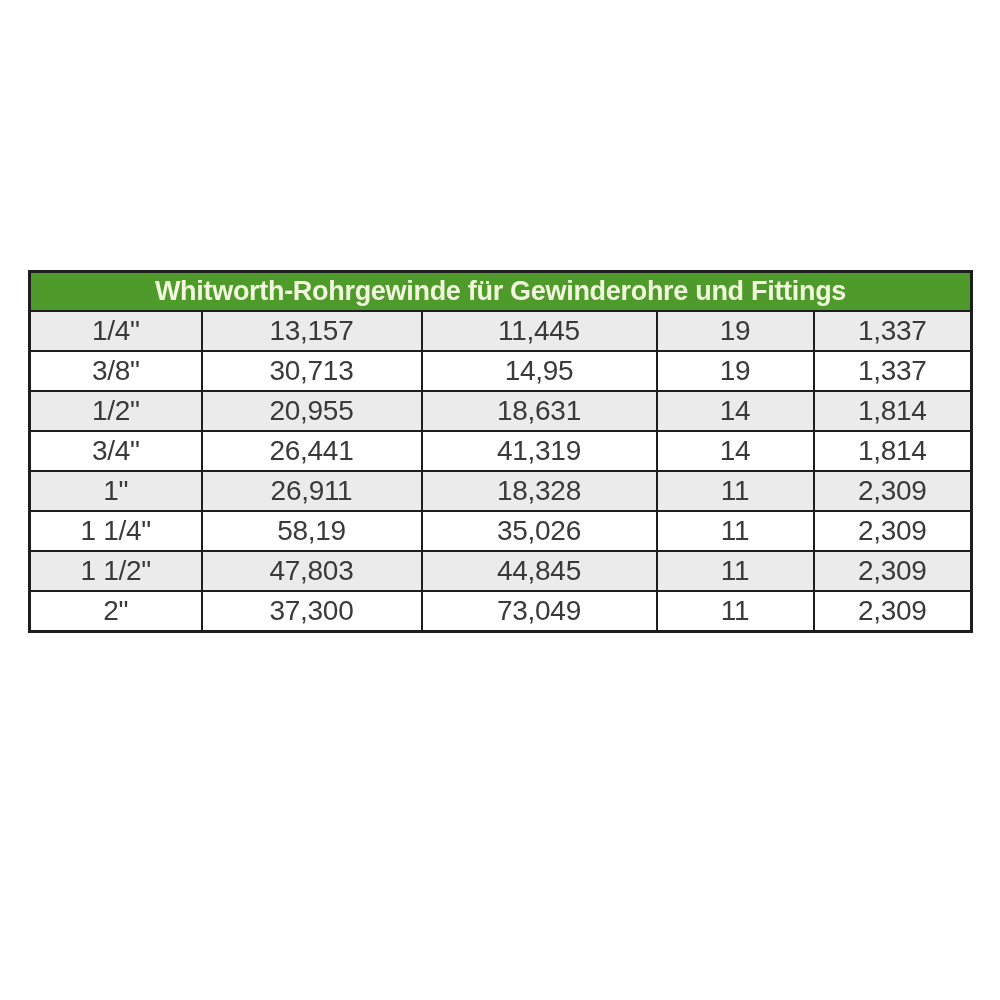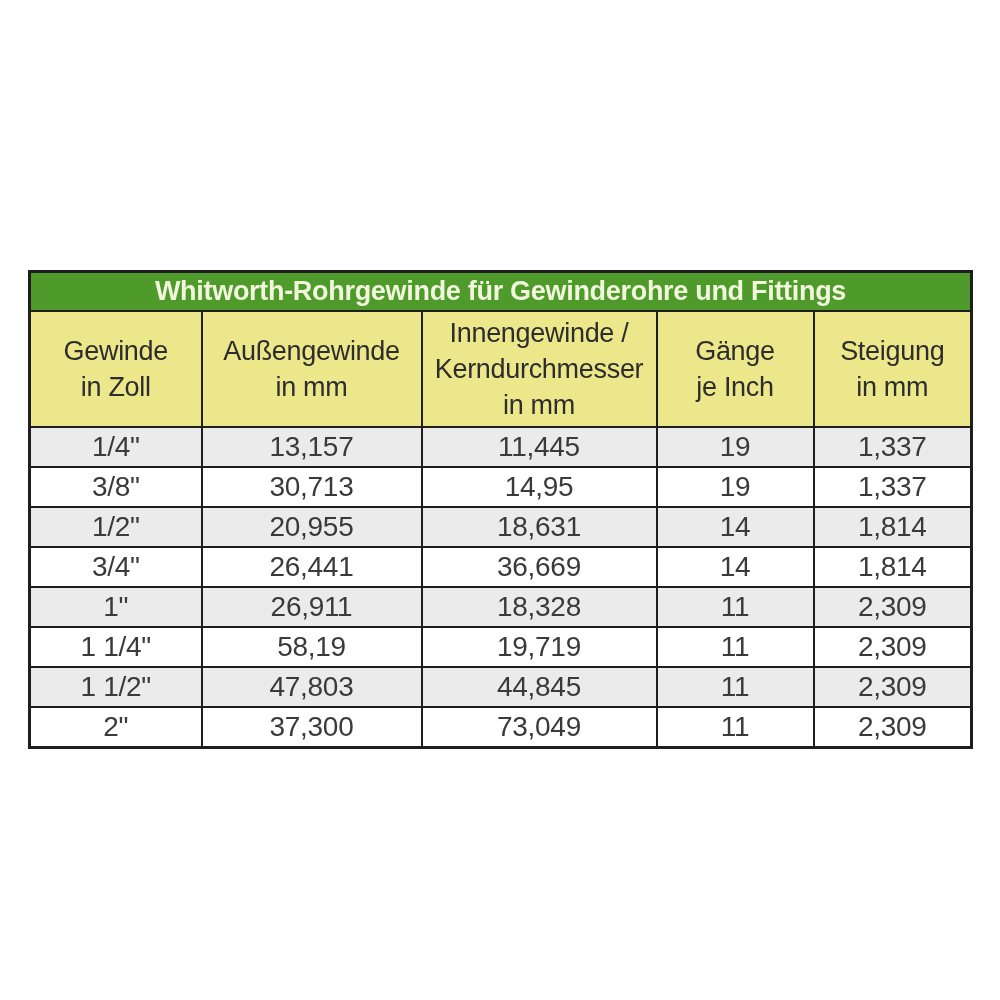--- a/index.html
+++ b/index.html
@@ -79,33 +79,20 @@
         <col style="width:172px">
         <col style="width:220px">
         <col style="width:235px">
         <col style="width:157px">
         <col style="width:158px">
       </colgroup>
       <thead>
         <tr>
           <th colspan="5" class="title-cell">Whitworth-Rohrgewinde für Gewinderohre und Fittings</th>
         </tr>
-        <tr>
-          <th class="col-header">Gewinde
-in Zoll</th>
-          <th class="col-header">Außengewinde
-in mm</th>
-          <th class="col-header">Innengewinde /
-Kerndurchmesser
-in mm</th>
-          <th class="col-header">Gänge
-je Inch</th>
-          <th class="col-header">Steigung
-in mm</th>
-        </tr>
       </thead>
       <tbody>
         <tr>
           <td class="data-cell">1/4"</td>
           <td class="data-cell">13,157</td>
           <td class="data-cell">11,445</td>
           <td class="data-cell">19</td>
           <td class="data-cell">1,337</td>
         </tr>
         <tr>
@@ -118,35 +105,35 @@
         <tr>
           <td class="data-cell">1/2"</td>
           <td class="data-cell">20,955</td>
           <td class="data-cell">18,631</td>
           <td class="data-cell">14</td>
           <td class="data-cell">1,814</td>
         </tr>
         <tr>
           <td class="data-cell">3/4"</td>
           <td class="data-cell">26,441</td>
-          <td class="data-cell">36,669</td>
+          <td class="data-cell">41,319</td>
           <td class="data-cell">14</td>
           <td class="data-cell">1,814</td>
         </tr>
         <tr>
           <td class="data-cell">1"</td>
           <td class="data-cell">26,911</td>
           <td class="data-cell">18,328</td>
           <td class="data-cell">11</td>
           <td class="data-cell">2,309</td>
         </tr>
         <tr>
           <td class="data-cell">1 1/4"</td>
           <td class="data-cell">58,19</td>
-          <td class="data-cell">19,719</td>
+          <td class="data-cell">35,026</td>
           <td class="data-cell">11</td>
           <td class="data-cell">2,309</td>
         </tr>
         <tr>
           <td class="data-cell">1 1/2"</td>
           <td class="data-cell">47,803</td>
           <td class="data-cell">44,845</td>
           <td class="data-cell">11</td>
           <td class="data-cell">2,309</td>
         </tr>

